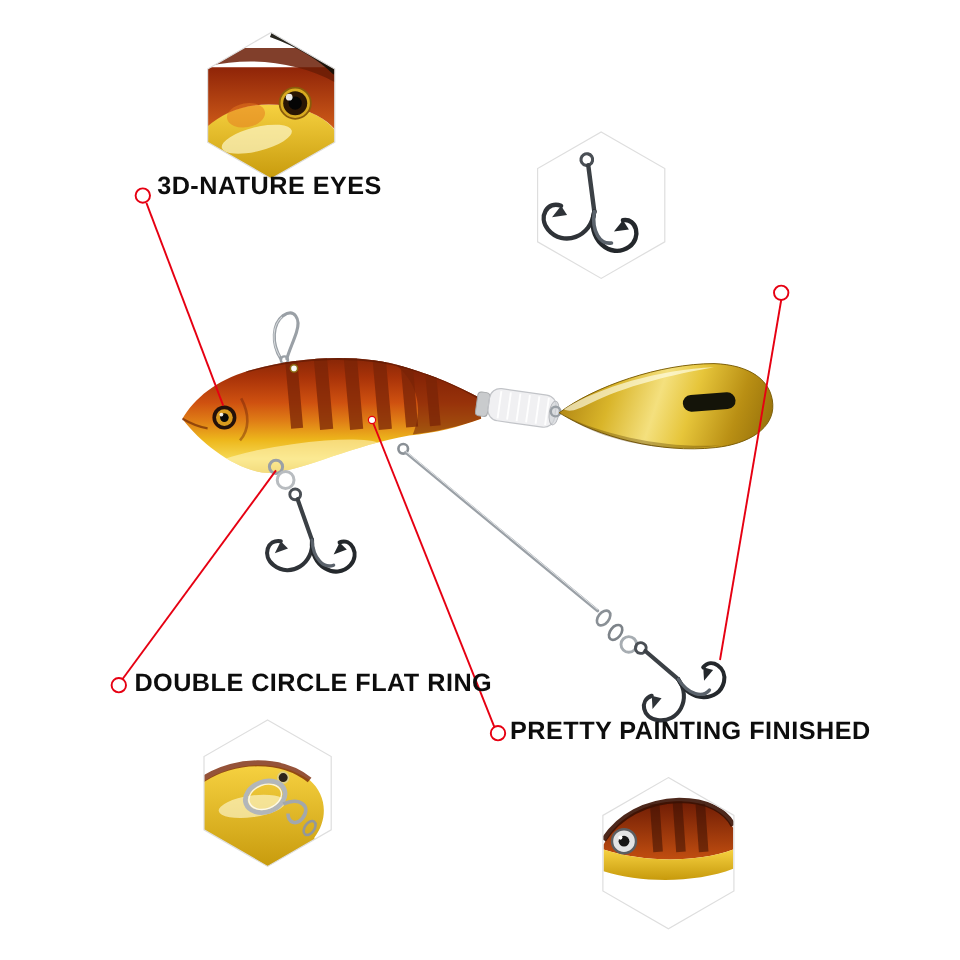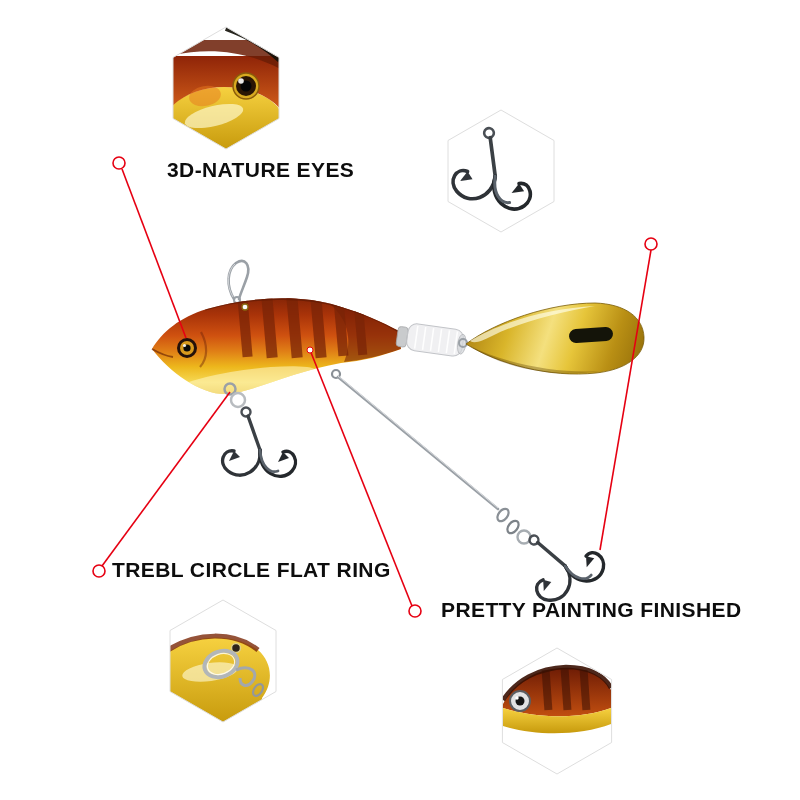--- a/index.html
+++ b/index.html
@@ -1,24 +1,24 @@
 <!DOCTYPE html>
 <html><head>
 <meta charset="utf-8">
 <style>
   html,body{margin:0;padding:0;background:#ffffff;}
   .stage{position:relative;width:800px;height:800px;background:#ffffff;overflow:hidden;
          font-family:"Liberation Sans",sans-serif;}
   .stage svg{position:absolute;left:0;top:0;}
   .label{position:absolute;font-weight:700;font-size:21px;letter-spacing:.4px;
          color:#0d0d0d;white-space:nowrap;}
-  #label-eyes {left:131px;top:158px;margin-left:36px;}
+  #label-eyes {left:131px;top:144px;}
   #label-hooks{left:336px;top:231px;}
   #label-ring {left:112px;top:558px;}
-  #label-paint{left:441px;top:598px;}
+  #label-paint{left:425px;top:598px;}
 </style>
 </head>
 <body>
 
 <div class="stage">
 
 <svg width="800" height="800" viewBox="0 0 800 800">
   <defs>
     <linearGradient id="bodyGrad" gradientUnits="userSpaceOnUse" x1="270" y1="294" x2="270" y2="398">
       <stop offset="0" stop-color="#7e2206"></stop>
@@ -226,16 +226,16 @@
   <g fill="#ffffff" stroke="#e60012" stroke-width="1.6">
     <circle cx="119" cy="163" r="6"></circle>
     <circle cx="651" cy="244" r="6"></circle>
     <circle cx="99" cy="571" r="6"></circle>
     <circle cx="415" cy="611" r="6"></circle>
     <circle cx="310" cy="350" r="3" stroke-width="1"></circle>
   </g>
 </svg>
 
 <div class="label" id="label-eyes">3D-NATURE EYES</div>
-<div class="label" id="label-ring">TREBL CIRCLE FLAT RING</div>
+<div class="label" id="label-ring">DOUBLE CIRCLE FLAT RING</div>
 <div class="label" id="label-paint">PRETTY PAINTING FINISHED</div>
 
 </div>
 
 </body></html>

